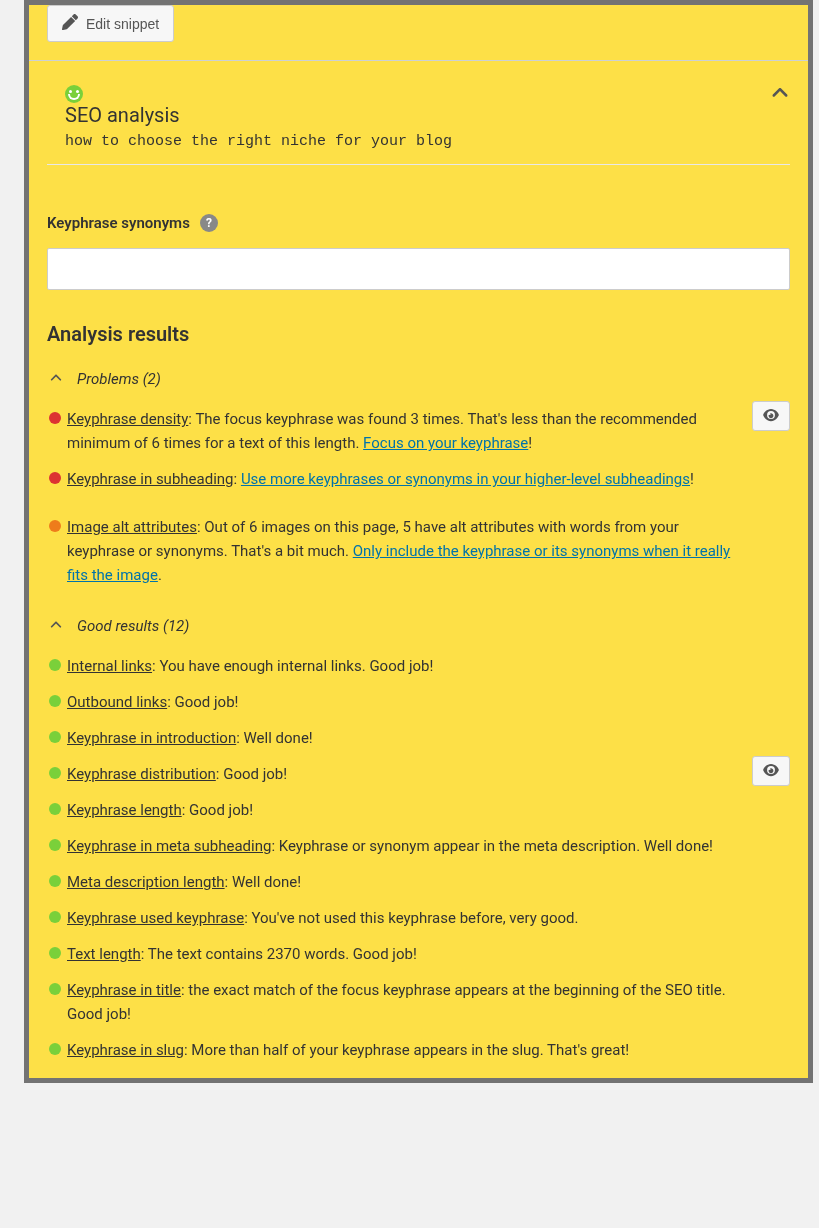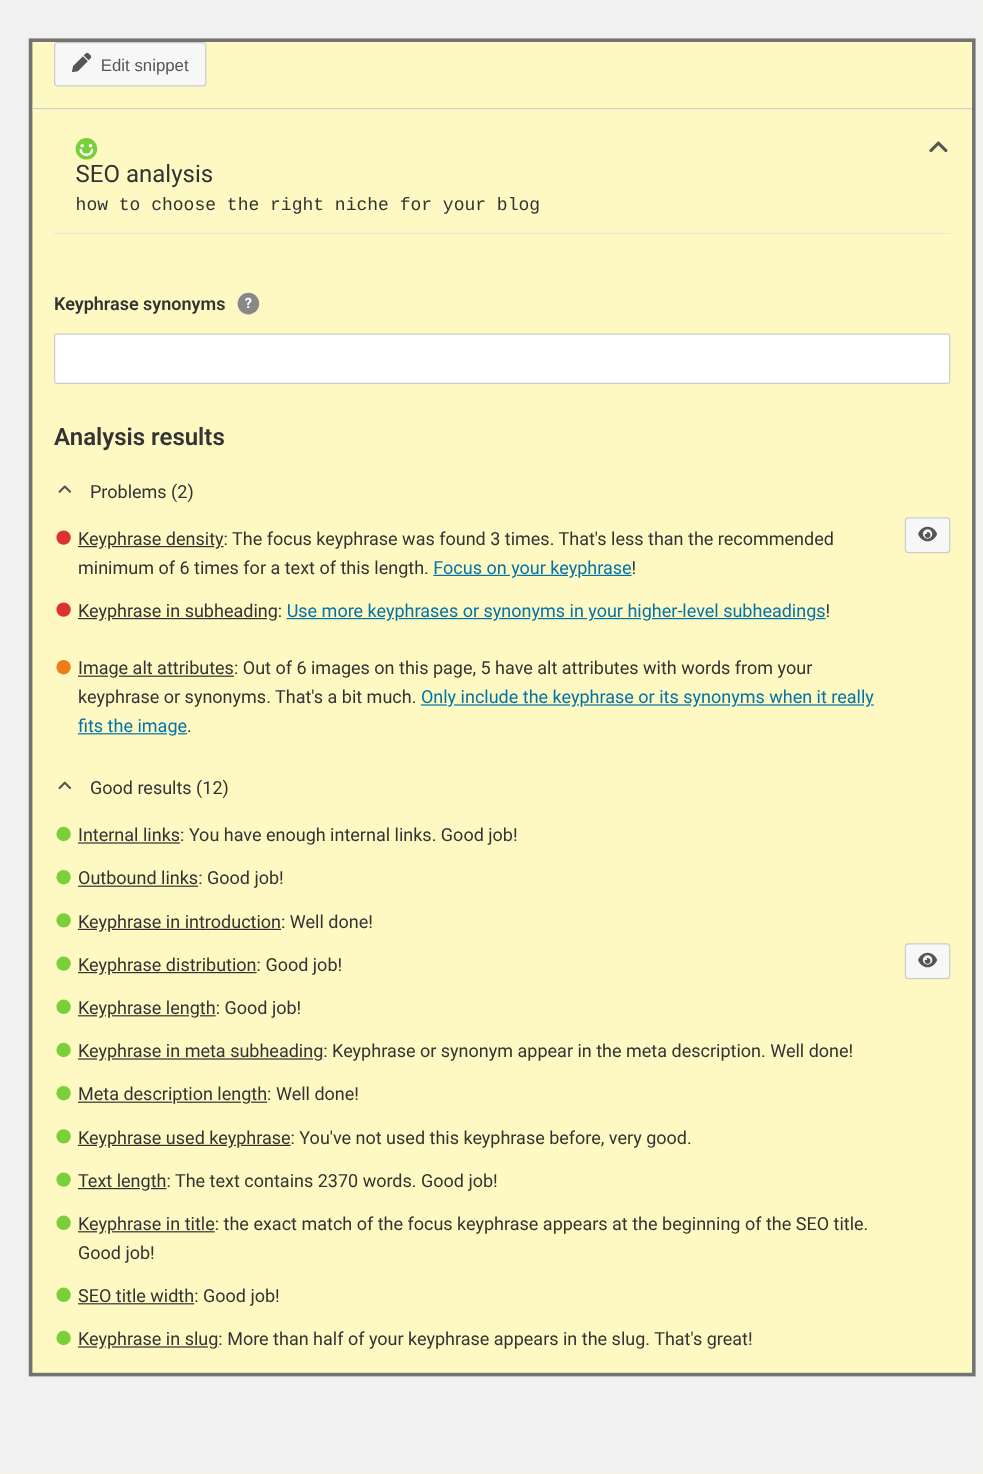--- a/index.html
+++ b/index.html
@@ -1,37 +1,37 @@
 <!DOCTYPE html>
 <html><head>
 <meta charset="utf-8">
 <style>
   * { box-sizing: border-box; margin: 0; padding: 0; }
   body { font-family: -apple-system, BlinkMacSystemFont, "Segoe UI", Roboto, sans-serif; background: #f1f1f1; width: 819px; }
   .outer { padding: 0 6px 6px; }
-  .panel { background: #fef9c3; border: 3px solid #737373; margin-top: 32px; }
+  .panel { background: #fde047; border: 5px solid #737373; }
   .top-section { padding: 0 18px 18px; border-bottom: 1px solid #ccd0d4; }
   .edit-btn { display: inline-flex; align-items: center; gap: 8px; background: #f7f7f7; border: 1px solid #ccc; border-radius: 3px; padding: 8px 14px; font-size: 14px; color: #555; cursor: pointer; margin-top: 0; }
   .edit-btn svg { width: 16px; height: 16px; fill: #555; }
   .seo-header { padding: 18px 18px 14px; display: flex; align-items: flex-start; border-bottom: 1px solid #e8e8e8; margin: 0 18px; position: relative; }
   .seo-header-inner { display: flex; flex-direction: column; align-items: flex-start; flex: 1; }
   .smiley { width: 18px; height: 18px; border-radius: 50%; background: #7ad03a; margin-right: 12px; margin-top: 6px; flex-shrink: 0; position: relative; }
   .smiley::before { content: ""; position: absolute; width: 3px; height: 3px; background: #fff; border-radius: 50%; top: 5px; left: 4px; box-shadow: 7px 0 0 #fff; }
   .smiley::after { content: ""; position: absolute; width: 8px; height: 4px; border: 2px solid #fff; border-top: none; border-radius: 0 0 8px 8px; top: 9px; left: 3px; }
   .seo-title { font-size: 20px; color: #333; font-weight: 400; }
   .seo-sub { font-size: 15px; color: #333; margin-top: 6px; font-family: Liberation Mono, monospace; }
   .chevron { cursor: pointer; position: absolute; right: 0; top: 22px; }
   .chevron svg { width: 20px; height: 20px; fill: #555; }
   .body-section { padding: 18px 18px 10px; }
   .field-row { margin-top: 30px; }
   .field-label { font-size: 15px; font-weight: 600; color: #333; display: inline-flex; align-items: center; gap: 10px; }
   .help-icon { width: 18px; height: 18px; border-radius: 50%; background: #888; color: #fff; display: inline-flex; align-items: center; justify-content: center; font-size: 12px; font-weight: bold; }
   .text-input { width: 100%; height: 42px; border: 1px solid #ccc; border-radius: 2px; margin-top: 16px; padding: 6px 10px; font-size: 14px; }
   .analysis-title { font-size: 20px; font-weight: 600; color: #333; margin-top: 32px; }
-  .section-toggle { display: flex; align-items: flex-end; gap: 14px; margin-top: 24px; cursor: pointer; }
+  .section-toggle { display: flex; align-items: flex-start; gap: 14px; margin-top: 24px; cursor: pointer; font-style: italic; }
   .section-toggle svg { width: 14px; height: 14px; fill: #555; margin-left: 2px; }
   .section-toggle-label { font-size: 15px; color: #333; }
   .result-list { margin-top: 12px; }
   .result-item { display: flex; align-items: flex-start; gap: 6px; padding: 6px 0; position: relative; }
   .bullet { width: 12px; height: 12px; border-radius: 50%; flex-shrink: 0; margin-top: 5px; margin-left: 2px; }
   .bullet.red { background: #dc3232; }
   .bullet.orange { background: #ee7c1b; }
   .bullet.green { background: #7ad03a; }
   .result-text { font-size: 15px; color: #333; line-height: 1.6; padding-right: 48px; }
   .result-text a { color: #0073aa; text-decoration: underline; }
@@ -165,24 +165,20 @@
           <div class="result-item">
             <div class="bullet green"></div>
             <div class="result-text"><a href="#" class="kw">Text length</a>: The text contains 2370 words. Good job!</div>
           </div>
           <div class="result-item">
             <div class="bullet green"></div>
             <div class="result-text"><a href="#" class="kw">Keyphrase in title</a>: the exact match of the focus keyphrase appears at the beginning of the SEO title. Good job!</div>
           </div>
           <div class="result-item">
             <div class="bullet green"></div>
-            <div class="result-text"><a href="#" class="kw">SEO title width</a>: Good job!</div>
-          </div>
-          <div class="result-item">
-            <div class="bullet green"></div>
             <div class="result-text"><a href="#" class="kw">Keyphrase in slug</a>: More than half of your keyphrase appears in the slug. That's great!</div>
           </div>
         </div>
 
     </div>
 
   </div>
 </div>
 
 </body></html>

